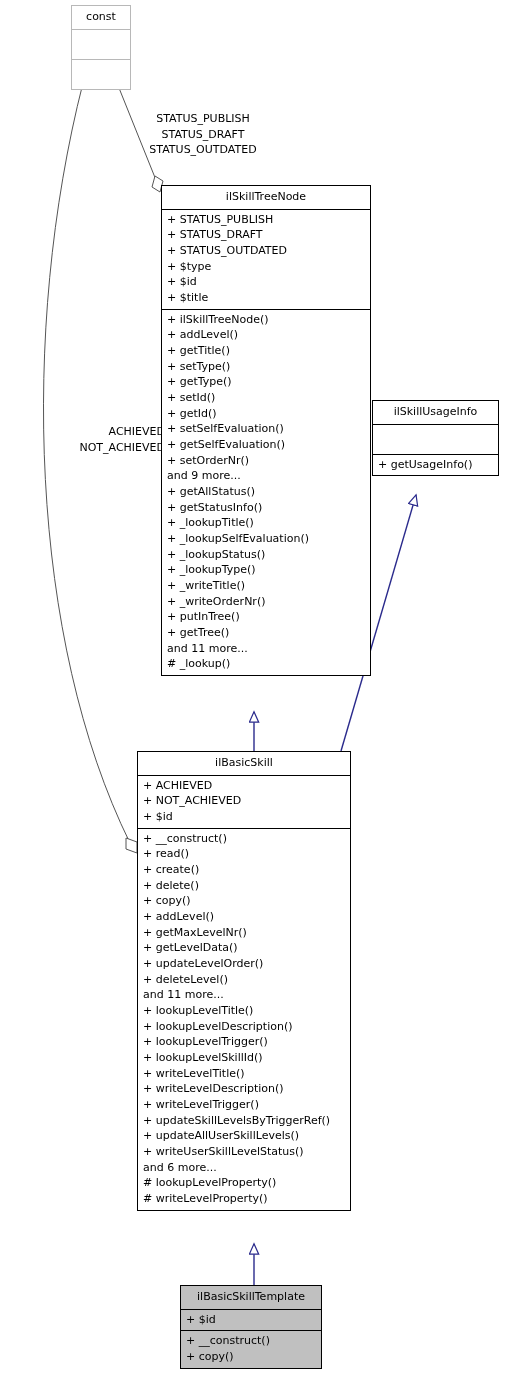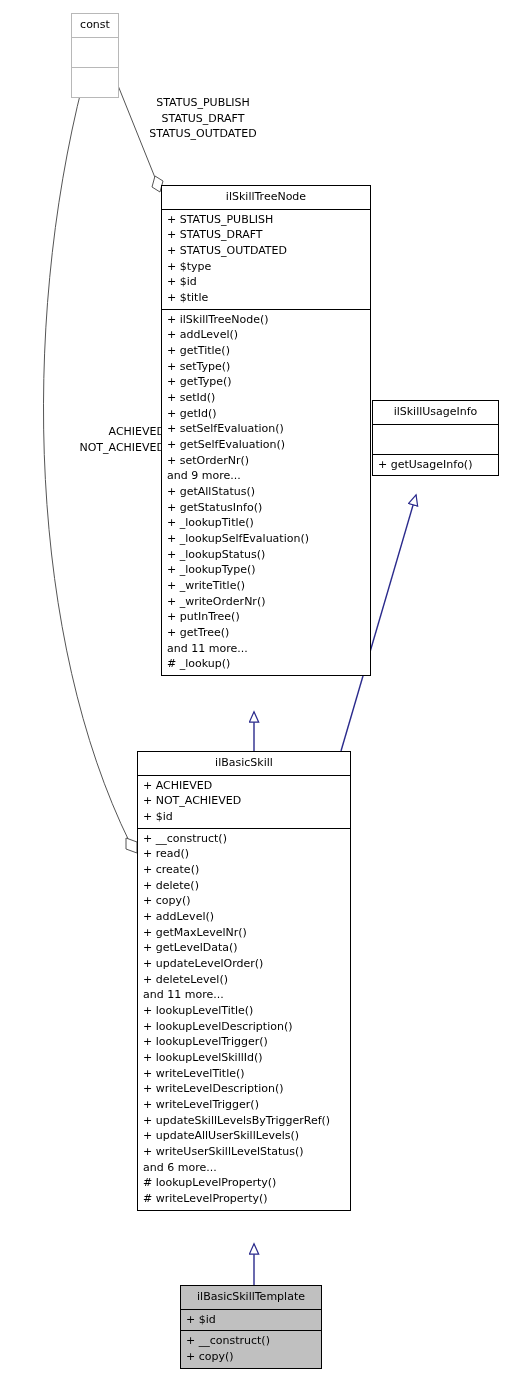--- a/index.html
+++ b/index.html
@@ -99,29 +99,29 @@
     <path d="M 83,83 C 20,330 30,640 130,843" fill="none" stroke="#555555" stroke-width="1"></path>
     <path d="M 126,838 L 137,842 L 137,853 L 126,849 Z" fill="#ffffff" stroke="#555555" stroke-width="1"></path>
 
     <line x1="254" y1="751" x2="254" y2="712" stroke="#2a2a8c" stroke-width="1.4" marker-end="url(#hollow-tri)" transform="rotate(0)"></line>
 
     <line x1="341" y1="751" x2="416" y2="495" stroke="#2a2a8c" stroke-width="1.4" marker-end="url(#hollow-tri)"></line>
 
     <line x1="254" y1="1285" x2="254" y2="1244" stroke="#2a2a8c" stroke-width="1.4" marker-end="url(#hollow-tri)"></line>
   </svg>
 
-  <div class="uml-box faded" style="left:71px; top:13px; width:48px;">
+  <div class="uml-box faded" style="left:71px; top:5px; width:60px;">
     <div class="uml-title">const</div>
     <div class="sep faded"></div>
     <div class="uml-section empty"></div>
     <div class="sep faded"></div>
     <div class="uml-section empty"></div>
   </div>
 
-  <div class="edge-label" style="left:138px; top:95px; width:130px;">
+  <div class="edge-label" style="left:138px; top:111px; width:130px;">
     <div>STATUS_PUBLISH</div>
     <div>STATUS_DRAFT</div>
     <div>STATUS_OUTDATED</div>
   </div>
 
   <div class="edge-label" style="left:35px; top:424px; width:130px;text-align:right;">
     <div>ACHIEVED</div>
     <div>NOT_ACHIEVED</div>
   </div>
 

